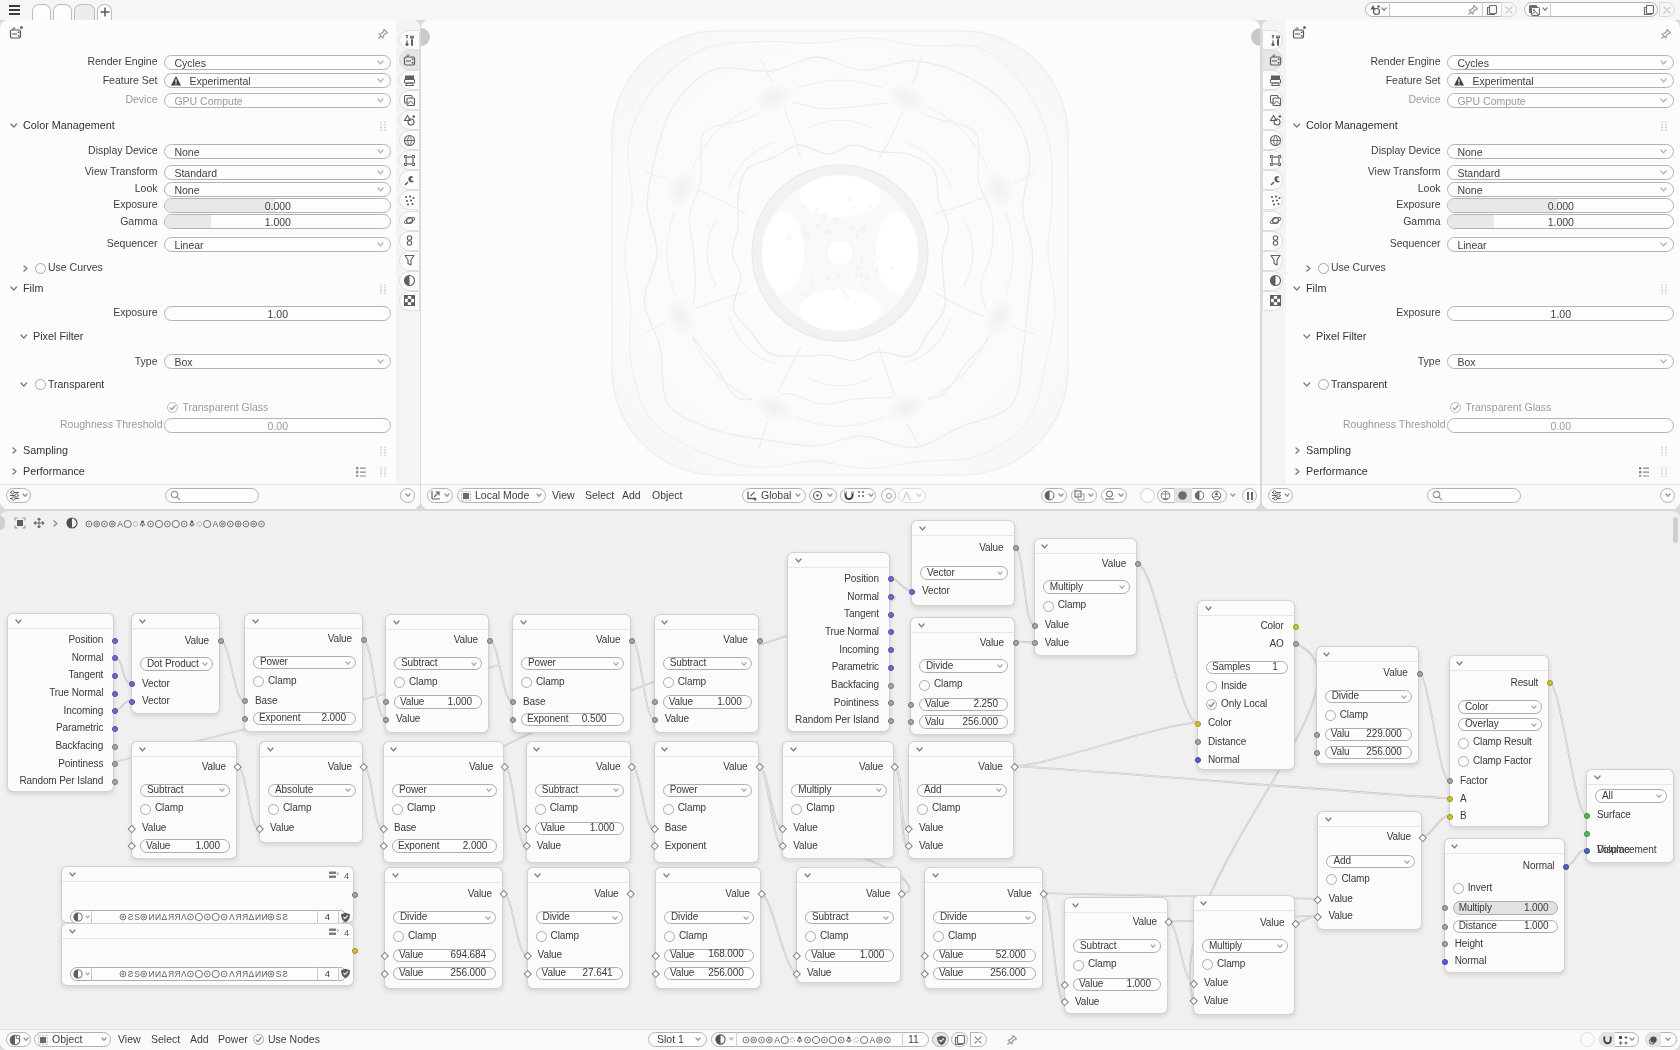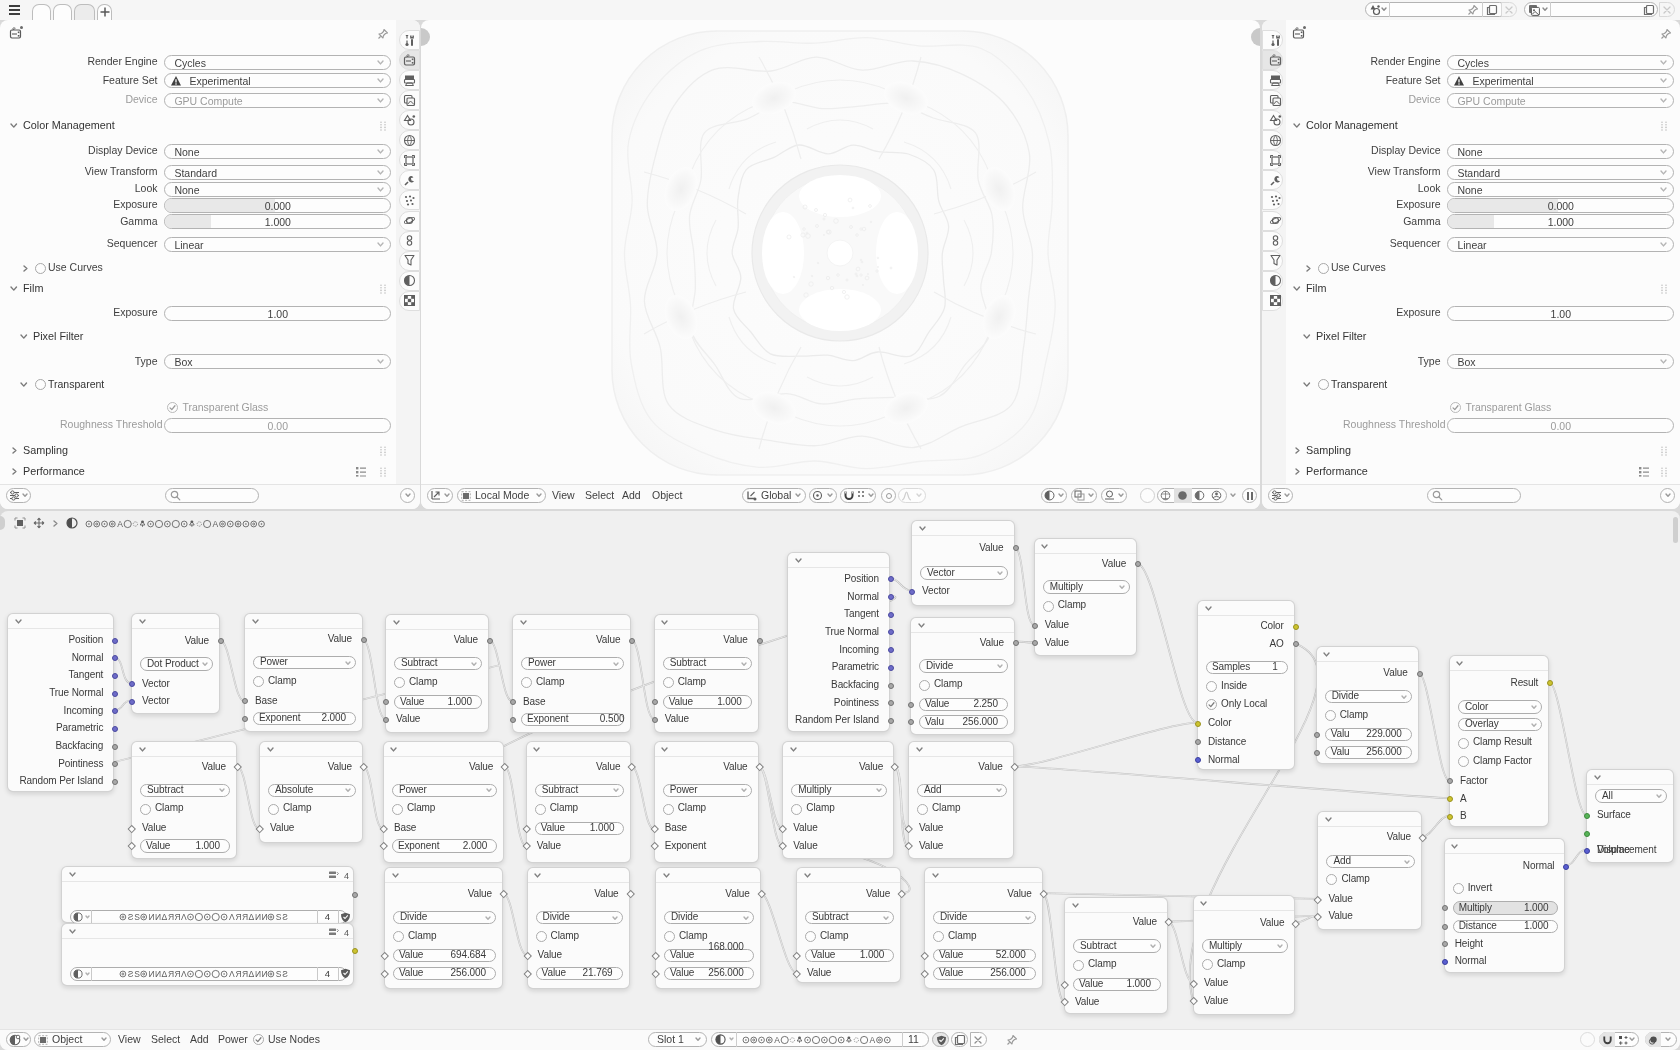--- a/index.html
+++ b/index.html
@@ -1070,21 +1070,21 @@
 <div class="nlab" style="left:15px;top:42.4px">Power</div>
 <svg style="position:absolute;left:100.4px;top:46.7px" width="6" height="5.300000000000001" viewBox="0 0 6 5.300000000000001">
       <path d="M1 1 L3.0 3.3 L5 1" fill="none" stroke="#b0b0b0" stroke-width="1.4" stroke-linecap="round" stroke-linejoin="round"></path>
     </svg>
     <div class="cb" style="left:8px;top:62.2px"></div>
 <div class="nlab" style="left:23px;top:60.7px">Clamp</div>
 <div class="nlab" style="left:10px;top:80.7px">Base</div>
 <div class="sock" style="left:-3px;top:84.2px;background:#a8a8a8;border:1px solid #727272"></div>
 <div class="npill" style="left:8px;top:97.8px;width:103.4px;background:#fdfdfd"></div>
 <div class="nlab" style="left:14px;top:98.3px">Exponent</div>
-<div class="nlab" style="right:6px;top:98.3px">0.500</div>
+<div class="nlab" style="right:24px;top:98.3px">0.500</div>
 <div class="sock" style="left:-3px;top:101.8px;background:#a8a8a8;border:1px solid #727272"></div>
 </div>
 
 <div class="node" style="left:653.7px;top:614.0px;width:105.0px;height:118.5px">
 <div class="nhead"></div>
 <svg style="position:absolute;left:6.5px;top:5.1px" width="7" height="5.8500000000000005" viewBox="0 0 7 5.8500000000000005">
       <path d="M1 1 L3.5 3.9 L6 1" fill="none" stroke="#7f7f7f" stroke-width="1.4" stroke-linecap="round" stroke-linejoin="round"></path>
     </svg>
     <div class="nlab" style="right:10px;top:19.1px">Value</div>
 <div class="sock" style="left:102.0px;top:22.6px;background:#a8a8a8;border:1px solid #727272"></div>
@@ -1367,41 +1367,41 @@
 <div class="nlab" style="left:15px;top:43.6px">Divide</div>
 <svg style="position:absolute;left:84.0px;top:48.0px" width="6" height="5.300000000000001" viewBox="0 0 6 5.300000000000001">
       <path d="M1 1 L3.0 3.3 L5 1" fill="none" stroke="#b0b0b0" stroke-width="1.4" stroke-linecap="round" stroke-linejoin="round"></path>
     </svg>
     <div class="cb" style="left:8px;top:63.5px"></div>
 <div class="nlab" style="left:23px;top:62.0px">Clamp</div>
 <div class="nlab" style="left:10px;top:81.6px">Value</div>
 <div class="dsock" style="left:-3px;top:85.1px;background:#fcfcfc;border:1px solid #7f7f7f"></div>
 <div class="npill" style="left:8px;top:98.9px;width:87.0px;background:#fdfdfd"></div>
 <div class="nlab" style="left:14px;top:99.4px">Value</div>
-<div class="nlab" style="right:16px;top:99.4px">21.769</div>
+<div class="nlab" style="right:16px;top:99.4px">27.641</div>
 <div class="dsock" style="left:-3px;top:102.9px;background:#fcfcfc;border:1px solid #7f7f7f"></div>
 </div>
 
 <div class="node" style="left:655.0px;top:866.8px;width:105.7px;height:122.0px">
 <div class="nhead"></div>
 <svg style="position:absolute;left:6.5px;top:5.1px" width="7" height="5.8500000000000005" viewBox="0 0 7 5.8500000000000005">
       <path d="M1 1 L3.5 3.9 L6 1" fill="none" stroke="#7f7f7f" stroke-width="1.4" stroke-linecap="round" stroke-linejoin="round"></path>
     </svg>
     <div class="nlab" style="right:10px;top:19.9px">Value</div>
 <div class="dsock" style="left:102.7px;top:23.4px;background:#fcfcfc;border:1px solid #7f7f7f"></div>
 <div class="npill" style="left:8px;top:43.1px;width:89.7px"></div>
 <div class="nlab" style="left:15px;top:43.6px">Divide</div>
 <svg style="position:absolute;left:86.7px;top:48.0px" width="6" height="5.300000000000001" viewBox="0 0 6 5.300000000000001">
       <path d="M1 1 L3.0 3.3 L5 1" fill="none" stroke="#b0b0b0" stroke-width="1.4" stroke-linecap="round" stroke-linejoin="round"></path>
     </svg>
     <div class="cb" style="left:8px;top:63.5px"></div>
 <div class="nlab" style="left:23px;top:62.0px">Clamp</div>
 <div class="npill" style="left:8px;top:81.1px;width:89.7px;background:#fdfdfd"></div>
 <div class="nlab" style="left:14px;top:81.6px">Value</div>
-<div class="nlab" style="right:16px;top:73px">168.000</div>
+<div class="nlab" style="right:16px;top:80px">168.000</div>
 <div class="dsock" style="left:-3px;top:85.1px;background:#fcfcfc;border:1px solid #7f7f7f"></div>
 <div class="npill" style="left:8px;top:98.9px;width:89.7px;background:#fdfdfd"></div>
 <div class="nlab" style="left:14px;top:99.4px">Value</div>
 <div class="nlab" style="right:16px;top:99.4px">256.000</div>
 <div class="dsock" style="left:-3px;top:102.9px;background:#fcfcfc;border:1px solid #7f7f7f"></div>
 </div>
 
 <div class="node" style="left:796.0px;top:866.8px;width:105.3px;height:116.5px">
 <div class="nhead"></div>
 <svg style="position:absolute;left:6.5px;top:5.1px" width="7" height="5.8500000000000005" viewBox="0 0 7 5.8500000000000005">

